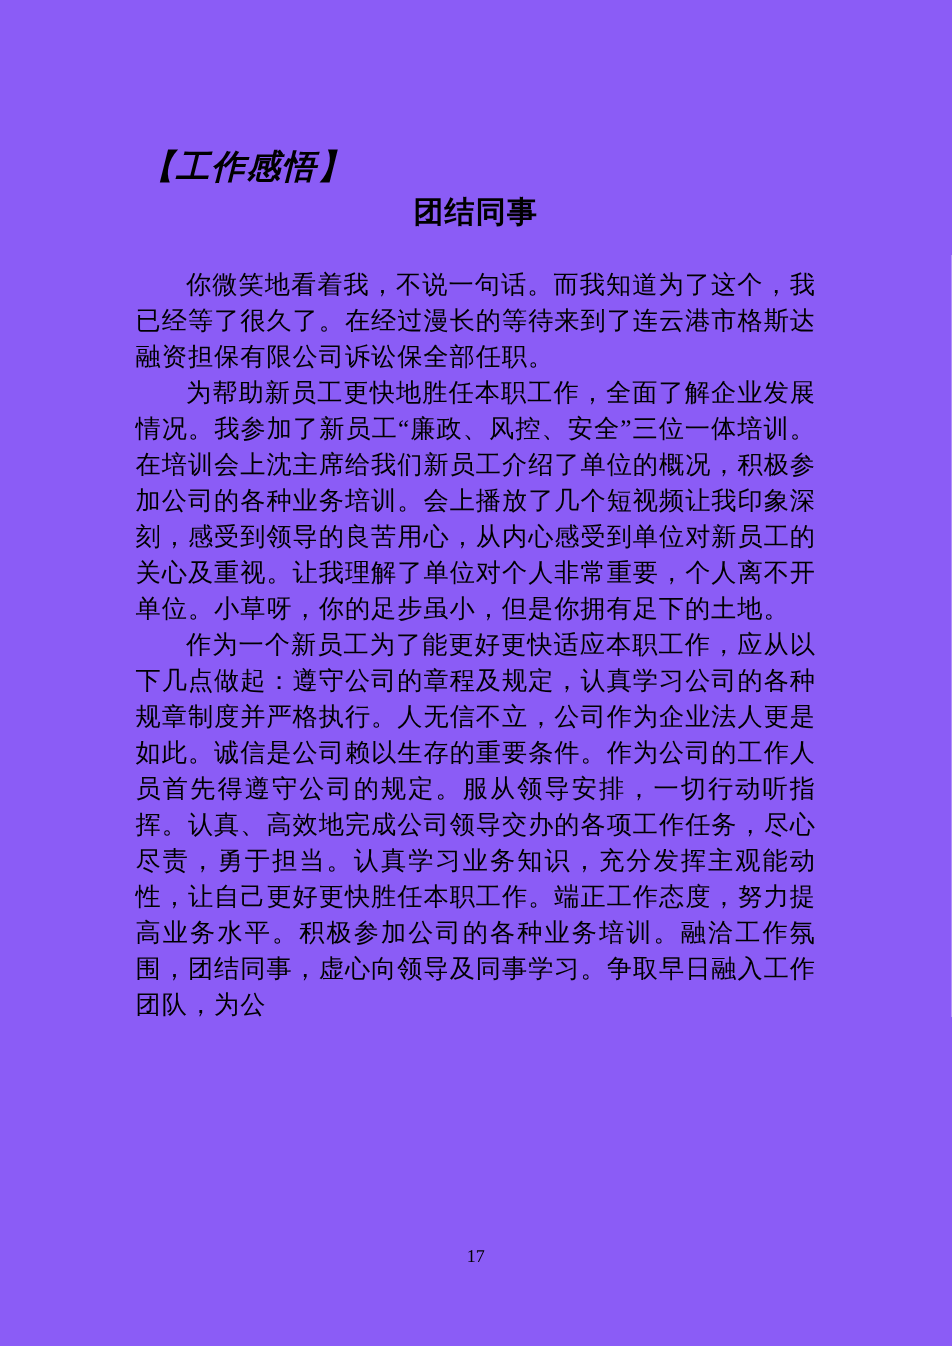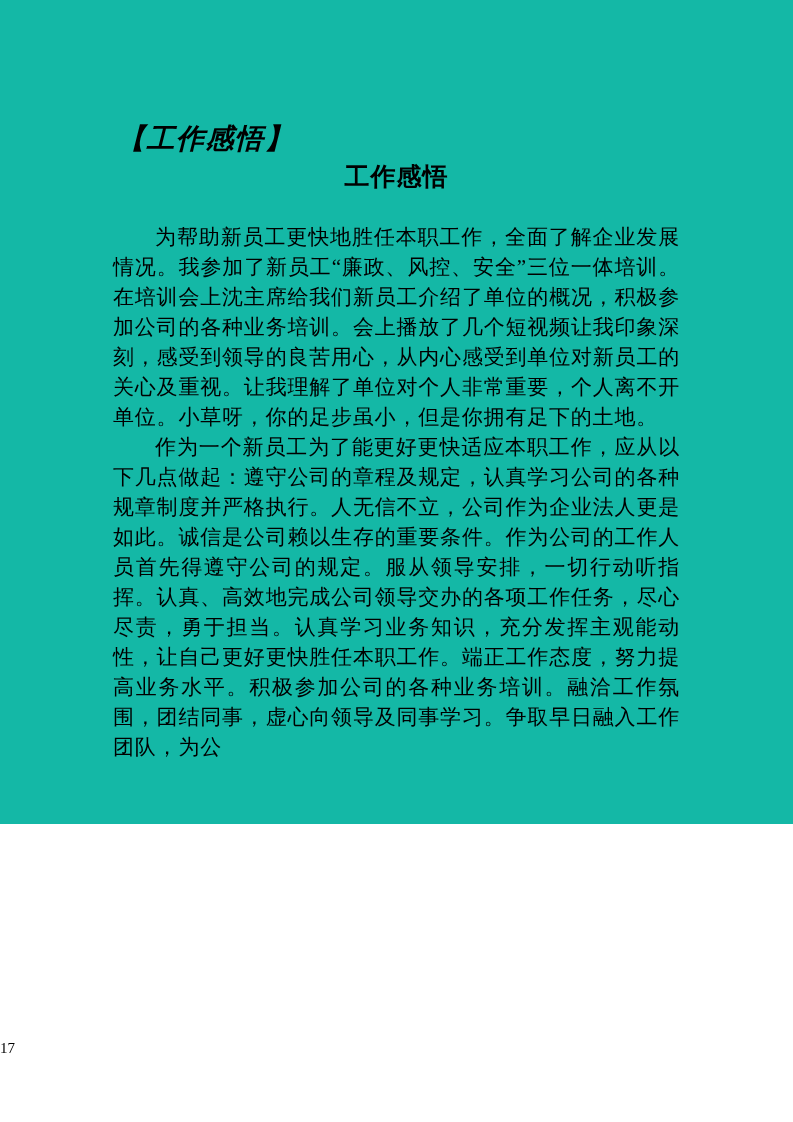--- a/index.html
+++ b/index.html
@@ -13,22 +13,22 @@
     position: relative;
     overflow: hidden;
     font-family: "Liberation Serif", serif;
     color: #000000;
   }
   .page {
     position: absolute;
     left: 0;
     top: 0;
     width: 793px;
-    height: 824px;
-    background: #14b8a6;
+    height: 1122px;
+    background: #8b5cf6;
   }
   .section-header {
     position: absolute;
     left: 117px;
     top: 120px;
     font-family: "Liberation Serif", serif;
     font-size: 28px;
     font-weight: bold;
     font-style: italic;
     letter-spacing: 1.5px;
@@ -64,34 +64,36 @@
   .doc-body p {
     margin: 0;
     padding: 0;
     text-indent: 2em;
   }
   .page-number {
     position: absolute;
     left: 0;
     top: 1040px;
     width: 793px;
+    text-align: center;
     font-family: "Liberation Serif", serif;
     font-size: 15px;
     color: #000000;
   }
 </style>
 </head>
 <body>
 
 <div class="page">
 
   <div class="section-header">【工作感悟】</div>
 
-  <h1 class="doc-title">工作感悟</h1>
+  <h1 class="doc-title">团结同事</h1>
 
   <div class="doc-body">
+    <p>你微笑地看着我，不说一句话。而我知道为了这个，我已经等了很久了。在经过漫长的等待来到了连云港市格斯达融资担保有限公司诉讼保全部任职。</p>
     <p>为帮助新员工更快地胜任本职工作，全面了解企业发展情况。我参加了新员工“廉政、风控、安全”三位一体培训。在培训会上沈主席给我们新员工介绍了单位的概况，积极参加公司的各种业务培训。会上播放了几个短视频让我印象深刻，感受到领导的良苦用心，从内心感受到单位对新员工的关心及重视。让我理解了单位对个人非常重要，个人离不开单位。小草呀，你的足步虽小，但是你拥有足下的土地。</p>
     <p>作为一个新员工为了能更好更快适应本职工作，应从以下几点做起：遵守公司的章程及规定，认真学习公司的各种规章制度并严格执行。人无信不立，公司作为企业法人更是如此。诚信是公司赖以生存的重要条件。作为公司的工作人员首先得遵守公司的规定。服从领导安排，一切行动听指挥。认真、高效地完成公司领导交办的各项工作任务，尽心尽责，勇于担当。认真学习业务知识，充分发挥主观能动性，让自己更好更快胜任本职工作。端正工作态度，努力提高业务水平。积极参加公司的各种业务培训。融洽工作氛围，团结同事，虚心向领导及同事学习。争取早日融入工作团队，为公</p>
   </div>
 
   <div class="page-number">17</div>
 
 </div>
 
 </body></html>

